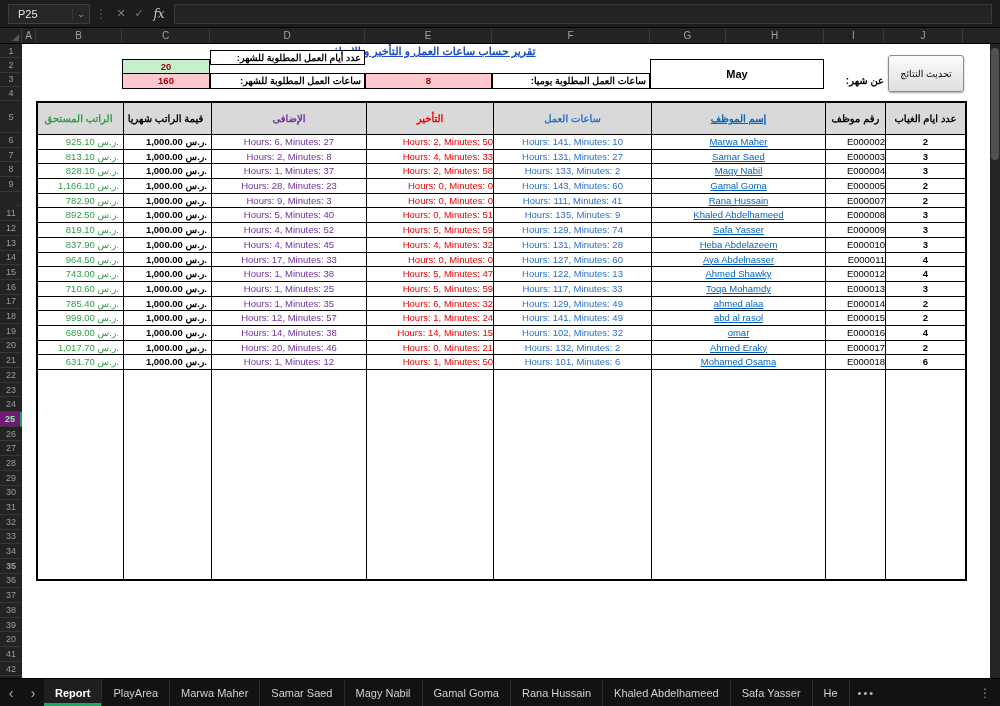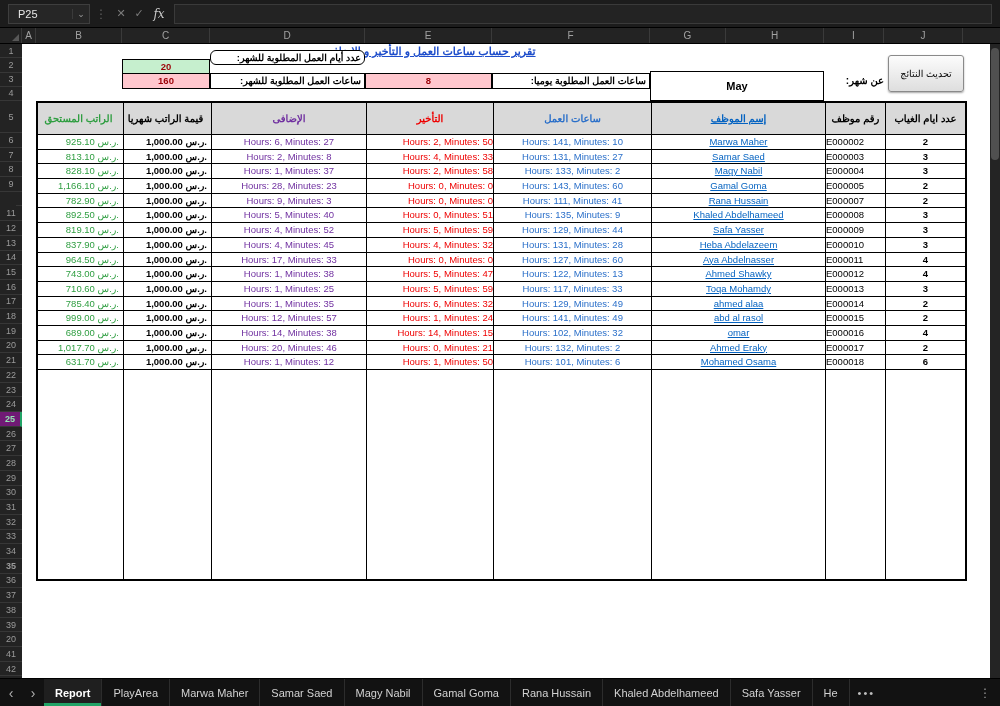--- a/index.html
+++ b/index.html
@@ -57,21 +57,21 @@
   .trow{height:14.7px;}
   .tcell{box-sizing:border-box;border-right:1px solid #000;border-bottom:1px solid #000;
     font-size:9.5px;line-height:13px;overflow:hidden;white-space:nowrap;}
   .ecell{box-sizing:border-box;border-right:1px solid #000;height:209px;}
   .c-sal{width:86px;color:var(--salary-text);text-align:right;padding-right:4px;}
   .c-mon{width:88px;color:var(--monthly-text);font-weight:bold;text-align:right;padding-right:4px;}
   .c-ot {width:155px;color:var(--overtime-text);text-align:center;}
   .c-dl {width:127px;color:var(--delay-text);text-align:right;}
   .c-hr {width:158px;color:var(--hours-text);text-align:center;}
   .c-nm {width:174px;color:var(--link-text);text-align:center;text-decoration:underline;}
-  .c-id {width:60px;text-align:left;}
+  .c-id {width:60px;text-align:right;}
   .c-ab {width:79px;text-align:center;font-weight:bold;}
   .hrow .c-ab,.trow .c-ab,.erow .c-ab{border-right:none;}
   
   .vscroll{position:absolute;left:990px;top:44px;width:10px;height:634px;background:#242424;}
   .vthumb{position:absolute;left:1px;top:4px;width:8px;height:112px;background:#505050;border-radius:4px;}
   
   .tabbar{position:absolute;left:0;top:678px;width:1000px;height:28px;background:#121212;
     display:flex;align-items:stretch;border-top:1px solid #000;box-sizing:border-box;}
   .tnav{width:22px;display:flex;align-items:center;justify-content:center;color:#b3b3b3;font-size:14px;}
   .tabswrap{display:flex;overflow:hidden;text-align:right;}
@@ -155,27 +155,27 @@
     <div class="rowhdr" style="height: 14.7px;">20</div>
     <div class="rowhdr" style="height: 14.7px;">41</div>
     <div class="rowhdr" style="height: 14.7px;">42</div>
   </div>
 
 <div class="sheet">
 
   <div class="title">تقرير حساب ساعات العمل و التأخير و الإضافى</div>
 
   <div class="pcell valc good" style="left:100px;top:14.7px;width:88px;height:15.2px;">20</div>
-  <div class="pcell lab" style="left:188px;top:6px;width:155px;height:15.2px;border-radius:6px;">عدد أيام العمل المطلوبة للشهر:</div>
+  <div class="pcell lab" style="left:188px;top:6px;width:155px;height:15.2px;">عدد أيام العمل المطلوبة للشهر:</div>
   <div class="pcell valc bad" style="left:100px;top:29.4px;width:88px;height:15.2px;">160</div>
   <div class="pcell lab" style="left:188px;top:29.4px;width:155px;height:15.2px;">ساعات العمل المطلوبة للشهر:</div>
   <div class="pcell valc bad" style="left:343px;top:29.4px;width:127px;height:15.2px;">8</div>
   <div class="pcell lab" style="left:470px;top:29.4px;width:158px;height:15.2px;">ساعات العمل المطلوبة يوميا:</div>
 
-  <div class="maybox" style="left:628px;top:14.7px;width:174px;height:29.9px;margin-top:12px;">May</div>
+  <div class="maybox" style="left:628px;top:14.7px;width:174px;height:29.9px;">May</div>
   <div class="monthlbl" style="left:802px;top:30px;width:60px;height:14px;">عن شهر:</div>
 
   <div class="refresh-btn">تحديث النتائج</div>
 
   <div class="xtable">
     <div class="hrow">
       <div class="hcell c-sal">الراتب المستحق</div>
       <div class="hcell c-mon">قيمة الراتب شهريا</div>
       <div class="hcell c-ot">الإضافى</div>
       <div class="hcell c-dl">التأخير</div>
@@ -249,21 +249,21 @@
     <div class="tcell c-nm">Khaled Abdelhameed</div>
     <div class="tcell c-id">E000008</div>
     <div class="tcell c-ab">3</div>
   </div>
 
   <div class="trow">
     <div class="tcell c-sal">819.10 ر.س.</div>
     <div class="tcell c-mon">1,000.00 ر.س.</div>
     <div class="tcell c-ot">Hours: 4, Minutes: 52</div>
     <div class="tcell c-dl">Hours: 5, Minutes: 59</div>
-    <div class="tcell c-hr">Hours: 129, Minutes: 44</div>
+    <div class="tcell c-hr">Hours: 129, Minutes: 74</div>
     <div class="tcell c-nm">Safa Yasser</div>
     <div class="tcell c-id">E000009</div>
     <div class="tcell c-ab">3</div>
   </div>
 
   <div class="trow">
     <div class="tcell c-sal">837.90 ر.س.</div>
     <div class="tcell c-mon">1,000.00 ر.س.</div>
     <div class="tcell c-ot">Hours: 4, Minutes: 45</div>
     <div class="tcell c-dl">Hours: 4, Minutes: 32</div>

